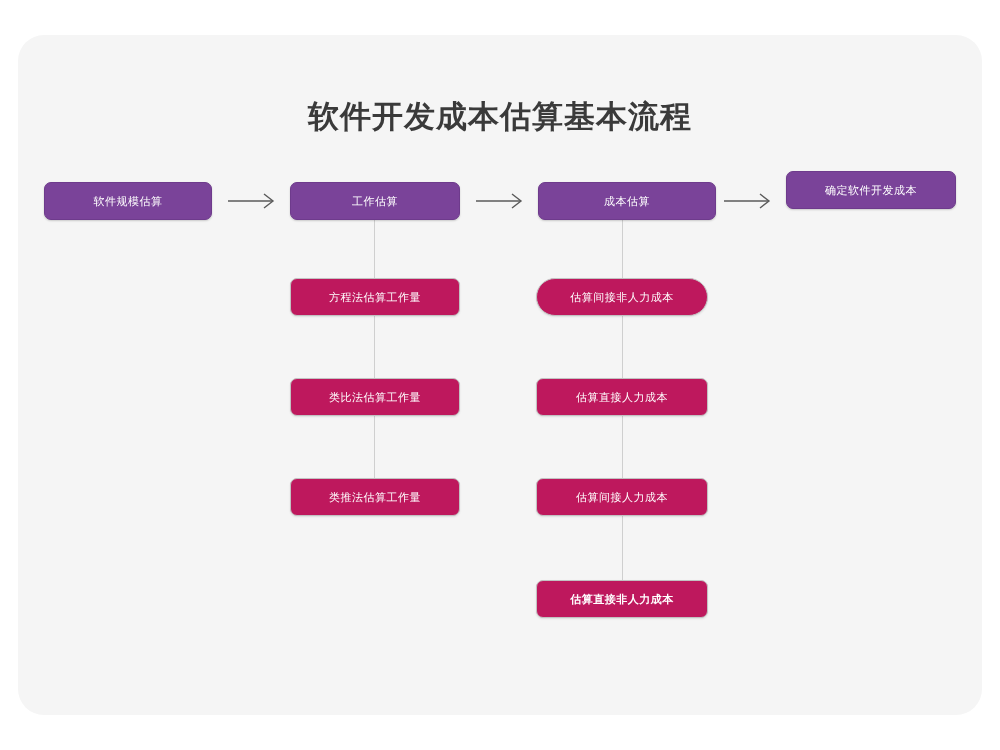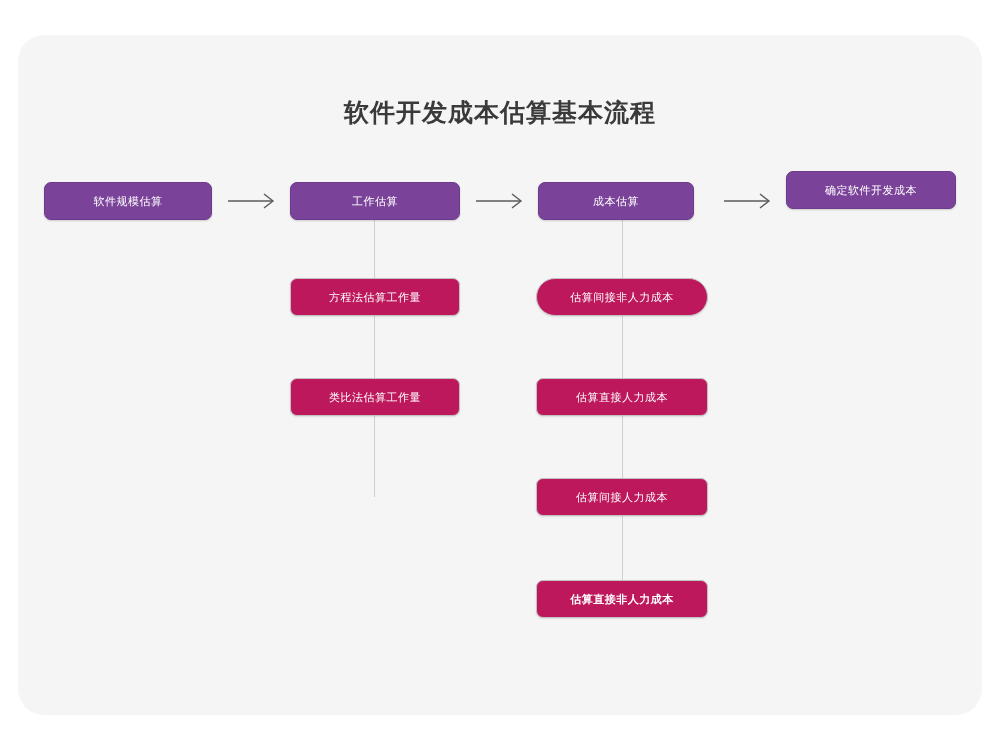--- a/index.html
+++ b/index.html
@@ -32,21 +32,21 @@
     border-radius: 26px;
   }
 
   
   #title {
     position: absolute;
     left: 0;
     top: 96px;
     width: 1000px;
     text-align: center;
-    font-size: 25px;
+    font-size: 31px;
     font-weight: 700;
     color: #3a3a3a;
     letter-spacing: 1px;
     white-space: nowrap;
   }
 
   
   .node {
     position: absolute;
     box-sizing: border-box;
@@ -121,21 +121,21 @@
     <span>工作估算</span>
   </div>
 
   <div class="h-arrow" style="left:476px; top:189px; width:50px;">
     <svg width="50" height="24" viewBox="0 0 50 24">
       <line x1="0" y1="12" x2="44" y2="12" stroke="#5a5a5a" stroke-width="1.4"></line>
       <polyline points="36,5 45,12 36,19" fill="none" stroke="#5a5a5a" stroke-width="1.4"></polyline>
     </svg>
   </div>
 
-  <div class="node purple" style="left:538px; top:182px; width:156px; height:38px;">
+  <div class="node purple" style="left:538px; top:182px; width:178px; height:38px;">
     <span>成本估算</span>
   </div>
 
   <div class="h-arrow" style="left:724px; top:189px; width:50px;">
     <svg width="50" height="24" viewBox="0 0 50 24">
       <line x1="0" y1="12" x2="44" y2="12" stroke="#5a5a5a" stroke-width="1.4"></line>
       <polyline points="36,5 45,12 36,19" fill="none" stroke="#5a5a5a" stroke-width="1.4"></polyline>
     </svg>
   </div>
 
@@ -144,20 +144,23 @@
   </div>
 
   <div class="node gray" style="left:290px; top:278px; width:170px; height:38px;">
     <span>方程法估算工作量</span>
   </div>
 
   <div class="node gray" style="left:290px; top:378px; width:170px; height:38px;">
     <span>类比法估算工作量</span>
   </div>
 
+  <div class="node gray" style="left:290px; top:478px; width:170px; height:38px;">
+    <span>类推法估算工作量</span>
+  </div>
 
   <div class="node gray" style="left:536px; top:278px; width:172px; height:38px;border-radius:19px;">
     <span>估算间接非人力成本</span>
   </div>
 
   <div class="node gray" style="left:536px; top:378px; width:172px; height:38px;">
     <span>估算直接人力成本</span>
   </div>
 
   <div class="node gray" style="left:536px; top:478px; width:172px; height:38px;">

